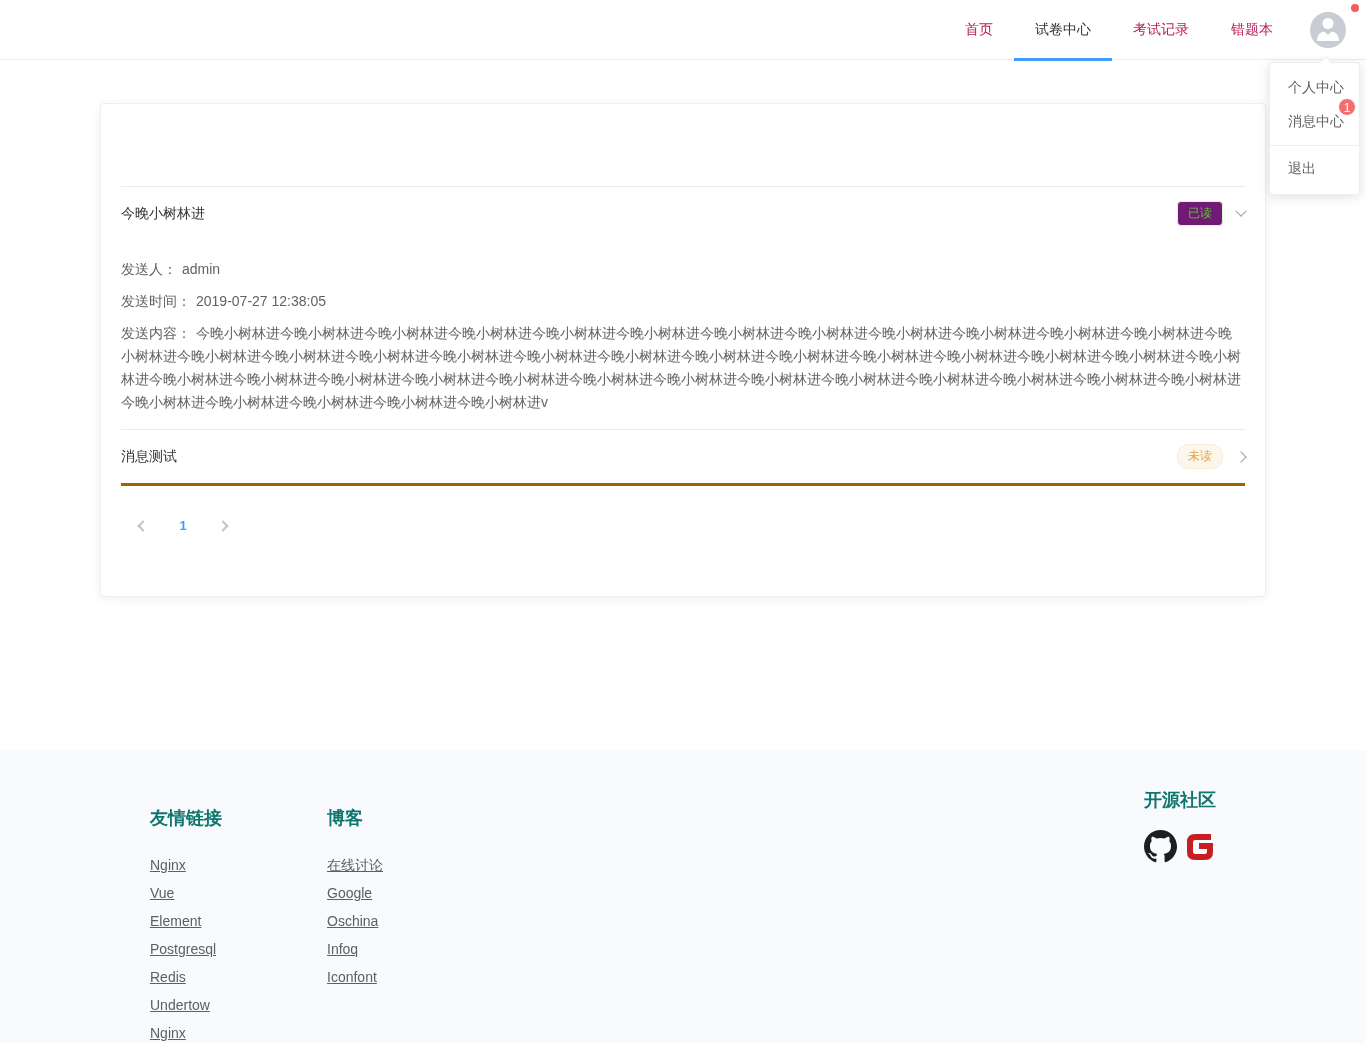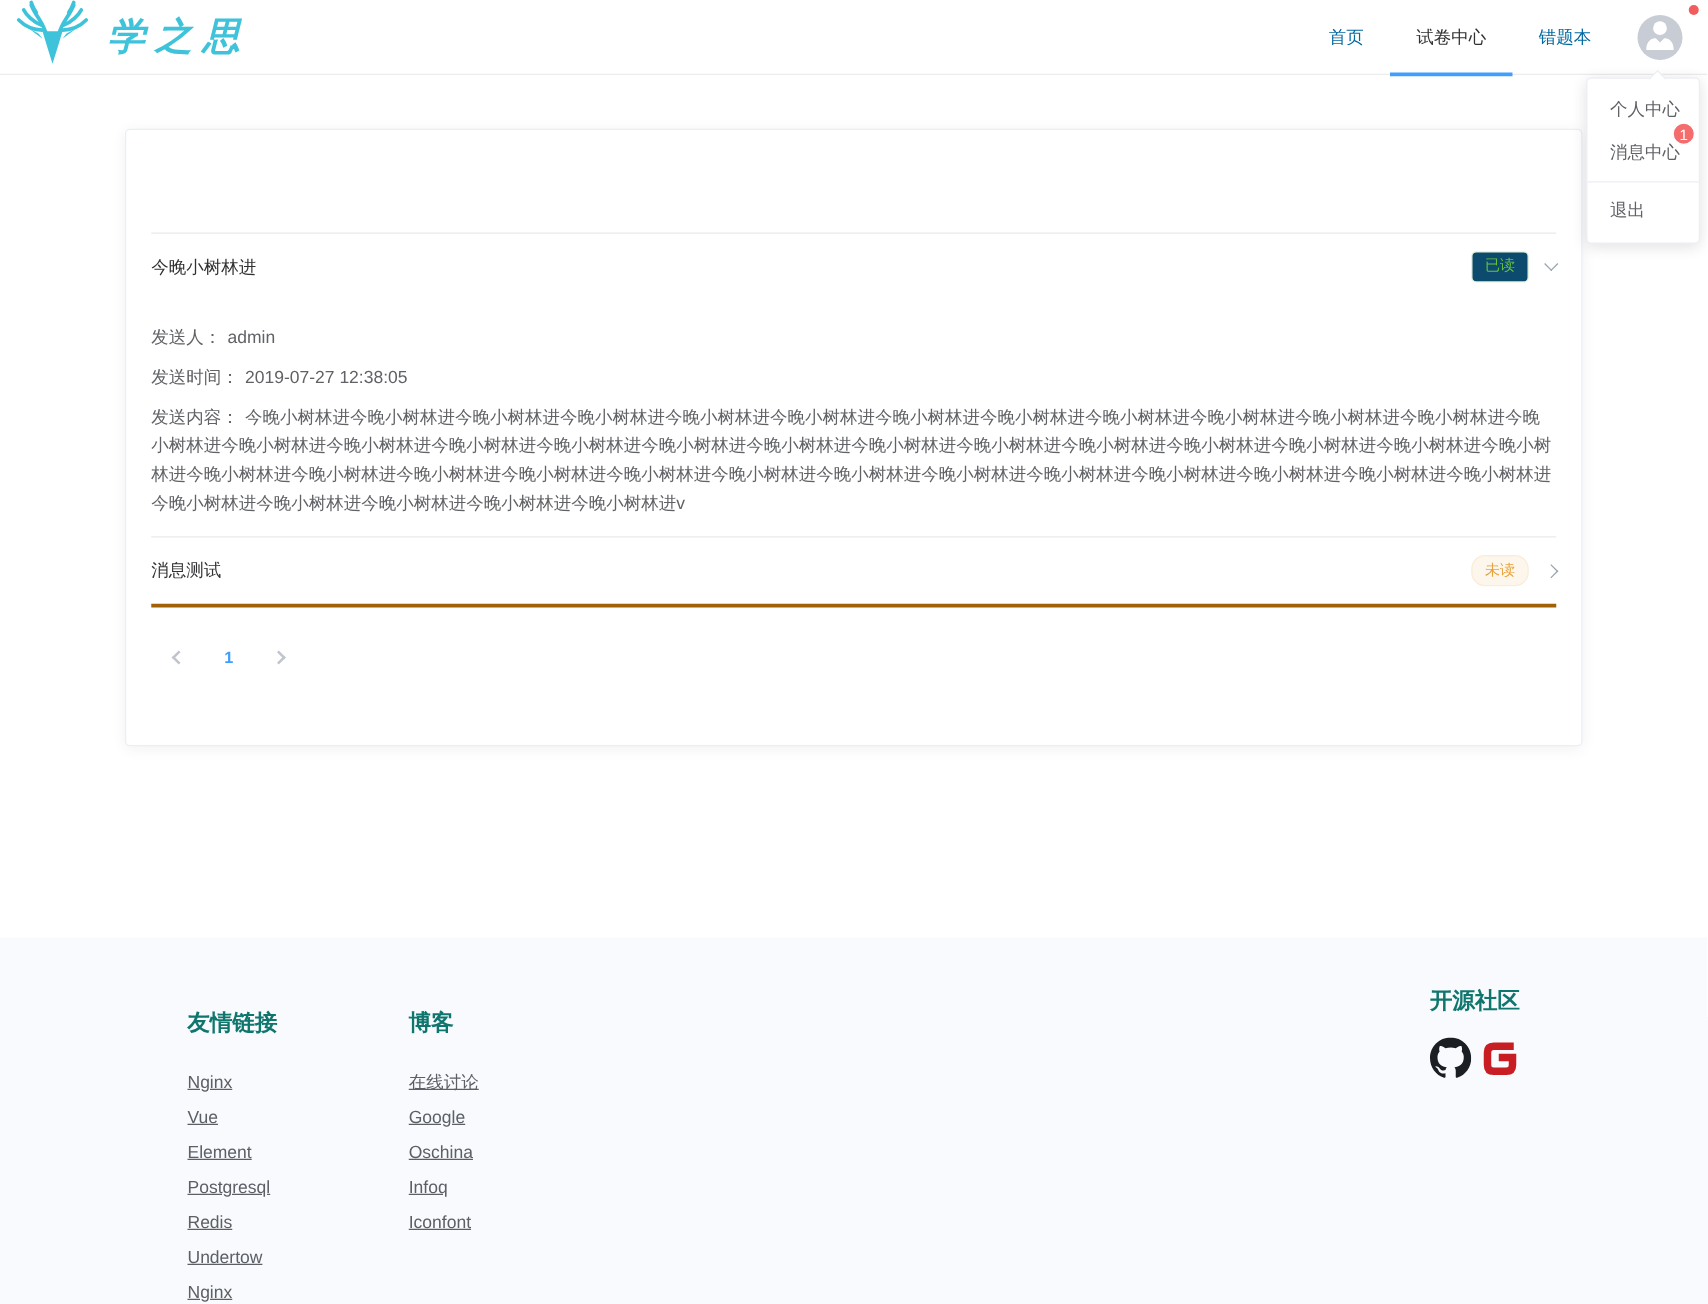--- a/index.html
+++ b/index.html
@@ -30,21 +30,21 @@
     letter-spacing: 8px;
     margin-left: 10px;
   }
   .nav { display: flex; margin-left: auto; height: 60px; }
   .nav-item {
     position: relative;
     height: 60px;
     line-height: 58px;
     padding: 0 21px;
     font-size: 14px;
-    color: #0369a1;
+    color: #be185d;
     cursor: pointer;
     white-space: nowrap;
   }
   .nav-item.active { color: #303133; }
   .nav-item.active::after {
     content: "";
     position: absolute;
     left: 0; right: 0; bottom: -1px;
     height: 3px;
     background: #409eff;
@@ -136,21 +136,21 @@
   .spacer { flex: 1; }
   .tag {
     display: inline-block;
     height: 25px;
     line-height: 23px;
     padding: 0 10px;
     font-size: 12px;
     border-radius: 4px;
     border: 1px solid transparent;
   }
-  .tag-success { background: #0c4a6e; border-color: #e1f3d8; color: #67c23a; font-family: Liberation Mono, monospace; }
+  .tag-success { background: #701a75; border-color: #e1f3d8; color: #67c23a; }
   .tag-warning { background: #fdf6ec; border-color: #faecd8; color: #e6a23c; border-radius: 11px; }
   .chev {
     display: inline-block;
     width: 8px; height: 8px;
     border-right: 1.5px solid #99a3ad;
     border-bottom: 1.5px solid #99a3ad;
     margin-left: 14px;
   }
   .chev-down { transform: rotate(45deg) translate(-2px,-2px); }
   .chev-right { transform: rotate(-45deg); }
@@ -215,44 +215,25 @@
   .footer-community h3 { margin-bottom: 18px; }
   .community-icons { display: flex; align-items: center; gap: 8px; }
   .icon-link { display: inline-flex; cursor: pointer; }
 </style>
 </head>
 <body>
 
 <div class="red-dot"></div>
 
 <header class="header">
-  <div class="logo">
-    <span>
-      <svg width="68" height="54" viewBox="0 0 66 54">
-        <g fill="none" stroke="#3ec3da" stroke-width="3" stroke-linecap="round">
-          <path d="M28 28 C26 18 20 14 16 4"></path>
-          <path d="M24 20 C18 18 12 12 10 8"></path>
-          <path d="M25 24 C17 24 10 20 6 16"></path>
-          <path d="M20 10 C18 7 17 5 16 2"></path>
-          <path d="M38 28 C40 18 46 14 50 4"></path>
-          <path d="M42 20 C48 18 54 12 56 8"></path>
-          <path d="M41 24 C49 24 56 20 60 16"></path>
-          <path d="M46 10 C48 7 49 5 50 2"></path>
-        </g>
-        <path d="M22 27 L13 22 L25 31 Z" fill="#3ec3da"></path>
-        <path d="M44 27 L53 22 L41 31 Z" fill="#3ec3da"></path>
-        <path d="M25 25 L41 25 L38 35 L33 51 L28 35 Z" fill="#3ec3da"></path>
-      </svg>
-    </span>
-    <span class="logo-text">学之思</span>
-  </div>
 
   <nav class="nav">
     <div class="nav-item">首页</div>
     <div class="nav-item active">试卷中心</div>
+    <div class="nav-item">考试记录</div>
     <div class="nav-item">错题本</div>
   </nav>
 
   <div class="avatar">
     <span>
       <svg width="36" height="36" viewBox="0 0 36 36">
         <circle cx="18" cy="13.5" r="5.5" fill="#ffffff"></circle>
         <path d="M7 31 C7 22 14 21 15 22 L18 25 L21 22 C22 21 29 22 29 31 Z" fill="#ffffff"></path>
       </svg>
     </span>

